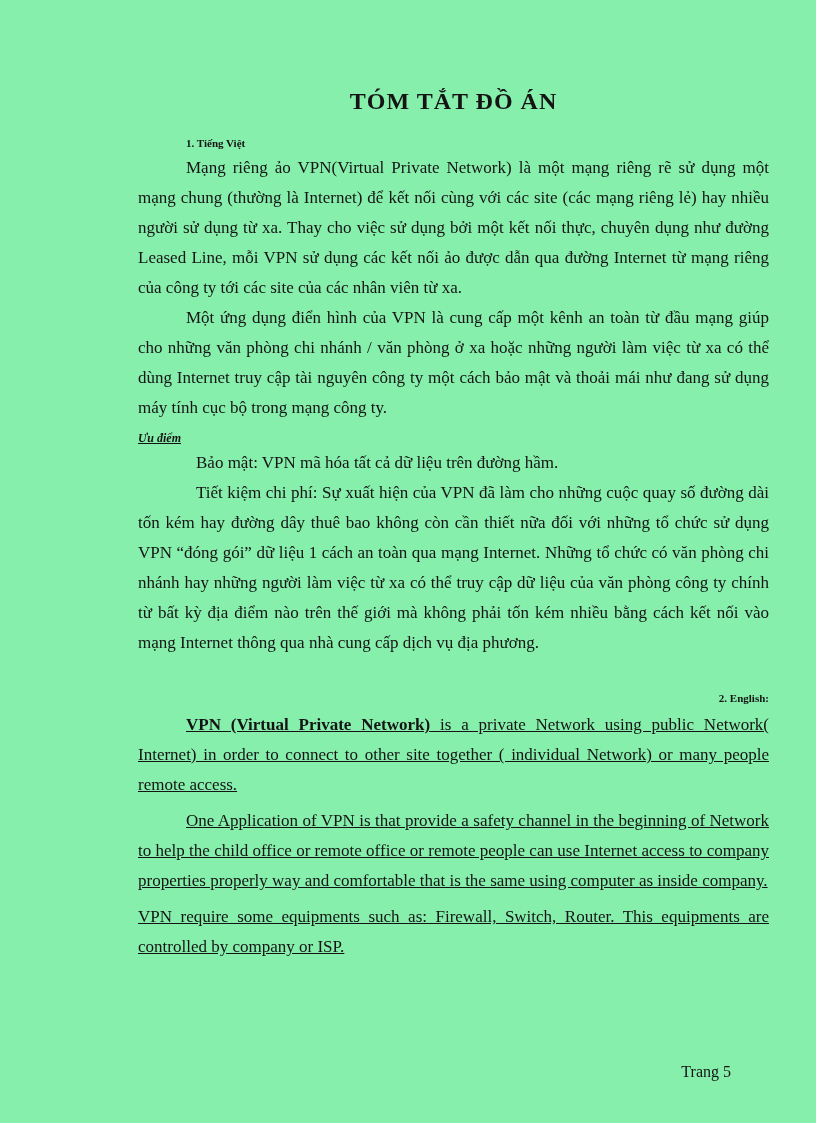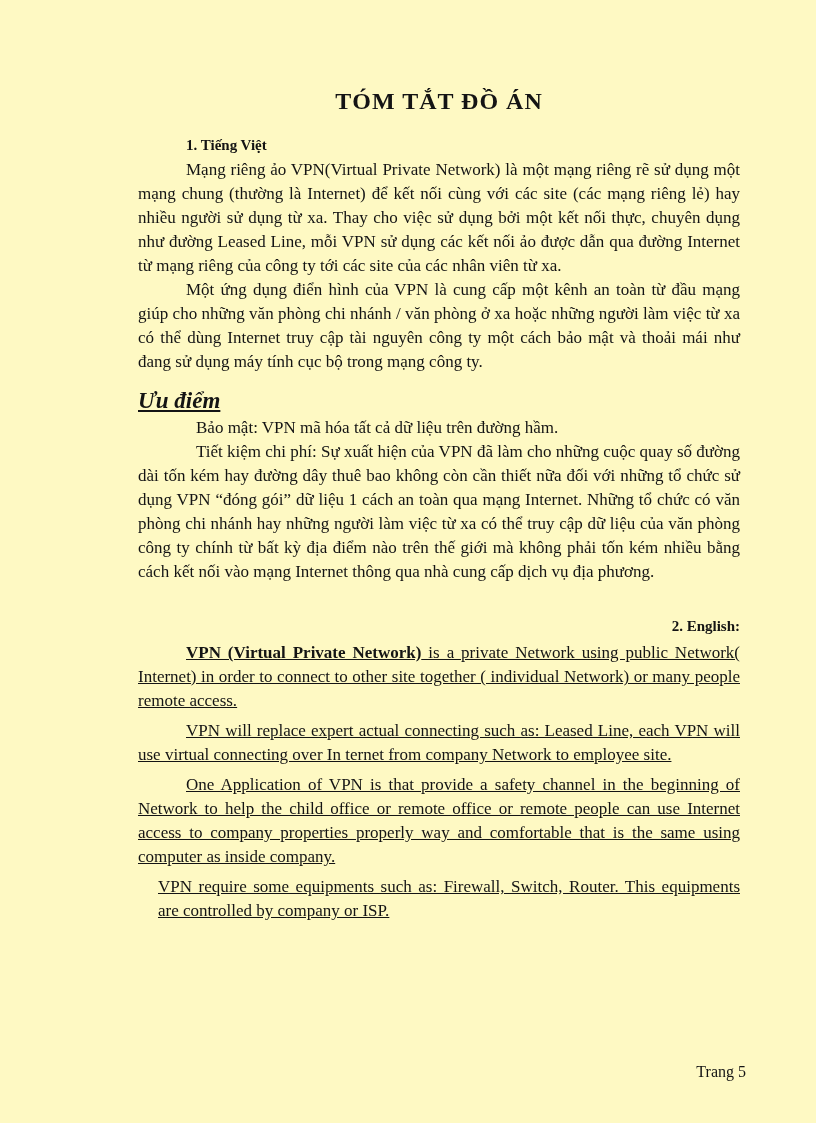--- a/index.html
+++ b/index.html
@@ -4,77 +4,76 @@
 <style>
   html, body {
     margin: 0;
     padding: 0;
     background: #ffffff;
   }
   .page {
     position: relative;
     width: 816px;
     height: 1123px;
-    background: #fef9c3;
+    background: #86efac;
     font-family: "Liberation Serif", "DejaVu Serif", serif;
     color: #141414;
     box-sizing: border-box;
-    padding: 88px 76px 0 138px;
+    padding: 88px 47px 0 138px;
     overflow: hidden;
   }
   .doc-title {
     text-align: center;
     font-size: 24px;
     font-weight: bold;
     letter-spacing: 1px;
     margin: 0 0 22px 0;
   }
   .section-heading {
-    font-size: 15px;
+    font-size: 11px;
     font-weight: bold;
     margin: 0 0 4px 0;
     padding-left: 48px;
   }
   .section-heading.gap-top {
     margin-top: 34px;
     text-align: right;
   }
   p.body-par {
     font-size: 17px;
-    line-height: 24px;
+    line-height: 30px;
     text-align: justify;
     text-indent: 48px;
     margin: 0;
   }
   p.body-par.adv {
     text-indent: 58px;
   }
   p.body-par.no-indent {
     text-indent: 0;
-    margin-left: 20px;
   }
   p.body-par.en {
     margin-top: 6px;
     text-decoration: underline;
   }
   .adv-heading {
-    font-size: 23px;
+    font-size: 12px;
     font-weight: bold;
     font-style: italic;
     text-decoration: underline;
-    margin: 14px 0 2px 0;
+    margin: 8px 0 2px 0;
   }
   .lead-italic {
   }
   .lead-bold {
     font-weight: bold;
   }
   .page-footer {
     position: absolute;
-    right: 70px;
+    right: 85px;
     bottom: 42px;
     font-size: 16px;
   }
 </style>
 </head>
 <body>
 
 <div class="page">
 
   <h1 class="doc-title">TÓM TẮT ĐỒ ÁN</h1>
@@ -87,19 +86,18 @@
   <h3 class="adv-heading">Ưu điểm</h3>
 
   <p class="body-par adv"><span class="lead-italic">Bảo mật</span><span>: VPN mã hóa tất cả dữ liệu trên đường hầm.</span></p>
 
   <p class="body-par adv"><span class="lead-italic">Tiết kiệm chi phí</span><span>: Sự xuất hiện của VPN đã làm cho những cuộc quay số đường dài tốn kém hay đường dây thuê bao không còn cần thiết nữa đối với những tổ chức sử dụng VPN “đóng gói” dữ liệu 1 cách an toàn qua mạng Internet. Những tổ chức có văn phòng chi nhánh hay những người làm việc từ xa có thể truy cập dữ liệu của văn phòng công ty chính từ bất kỳ địa điểm nào trên thế giới mà không phải tốn kém nhiều bằng cách kết nối vào mạng Internet thông qua nhà cung cấp dịch vụ địa phương.</span></p>
 
   <h2 class="section-heading gap-top">2. English:</h2>
 
   <p class="body-par en"><span class="lead-bold">VPN (Virtual Private Network)</span><span> is a private Network using public Network( Internet) in order to connect to other site together ( individual  Network) or many people remote access.</span></p>
 
-  <p class="body-par en">VPN will replace expert actual connecting such as: Leased Line, each VPN will use virtual  connecting over In ternet from company Network to employee site.</p>
   <p class="body-par en">One Application of VPN is that provide a safety channel in the beginning  of Network to help the child office or remote office or remote people can use Internet access to company properties properly way and  comfortable that is the same using computer as inside company.</p>
   <p class="body-par en no-indent">VPN require some equipments such as: Firewall, Switch, Router. This equipments are controlled by company  or ISP.</p>
 
   <div class="page-footer">Trang  5</div>
 
 </div>
 
 </body></html>

